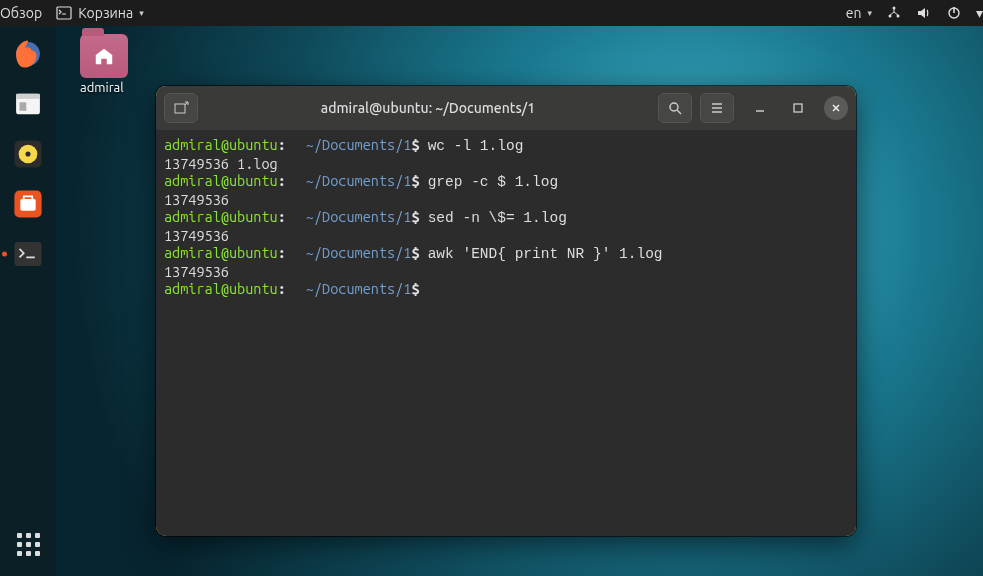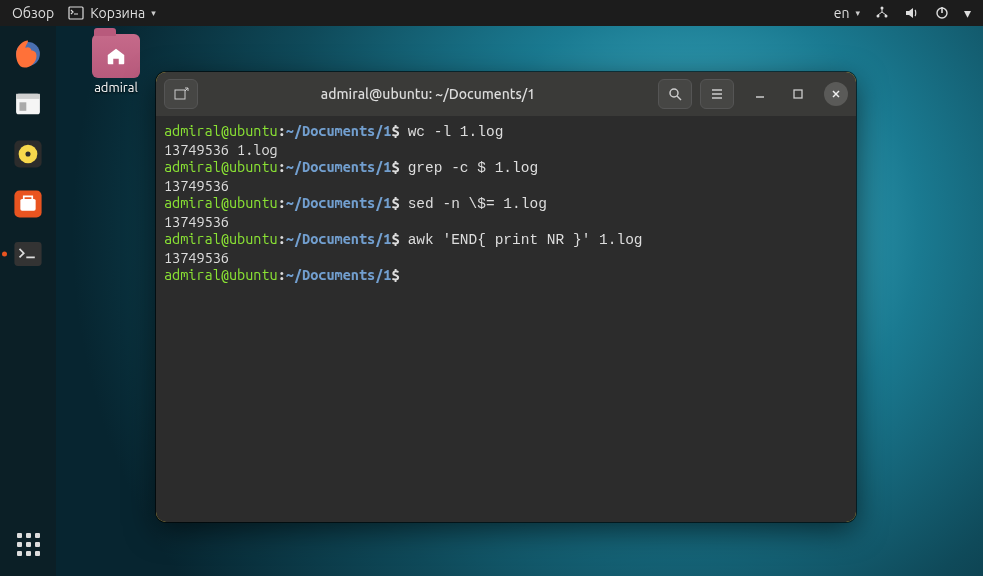--- a/index.html
+++ b/index.html
@@ -6,21 +6,21 @@
   html, body { width: 983px; height: 576px; overflow: hidden; font-family: Ubuntu, "Segoe UI", sans-serif; }
   body {
     background: radial-gradient(circle at 70% 40%, #4ec3d8 0%, #1a7a91 30%, #0f4a5a 55%, #072530 80%);
     position: relative;
   }
 
   
   .topbar {
     position: absolute; top:0; left:0; right:0; height:26px;
     background:#1c1c1c; color:#ddd; display:flex; align-items:center;
-    font-size:14px; padding:0 12px; justify-content:space-between;
+    font-size:14px; padding:0 0; justify-content:space-between;
   }
   .topbar .left, .topbar .right { display:flex; align-items:center; gap:14px; }
   .topbar .menu-btn { display:flex; align-items:center; gap:6px; cursor:pointer; }
   .topbar .menu-btn .tri { font-size:9px; color:#ccc; }
   .topbar .ico { display:inline-flex; width:16px; height:16px; align-items:center; justify-content:center; }
   .topbar svg { fill:#ddd; }
 
   
   .dock {
     position:absolute; left:0; top:26px; bottom:0; width:56px;
@@ -40,30 +40,30 @@
   .dock .spacer { flex:1; }
   .dock .apps-grid {
     width:40px; height:40px; display:grid;
     grid-template-columns:repeat(3,5px); grid-template-rows:repeat(3,5px);
     gap:4px; align-content:center; justify-content:center; margin-bottom:12px;
   }
   .dock .apps-grid span { background:#ddd; border-radius:1px; }
 
   
   .desktop-icons { position:absolute; left:80px; top:34px; display:flex; flex-direction:column; gap:14px; }
-  .dicon { width:72px; display:flex; flex-direction:column; align-items:center; gap:2px; cursor:pointer; }
+  .dicon { width:72px; display:flex; flex-direction:column; gap:2px; cursor:pointer; }
   .dicon .glyph { width:48px; height:44px; border-radius:6px; display:flex; align-items:center; justify-content:center; }
   .dicon .folder { background:linear-gradient(#c56a8a,#b85a7c); position:relative; }
   .dicon .folder::before { content:""; position:absolute; top:-6px; left:2px; width:22px; height:8px; background:#b85a7c; border-radius:3px 3px 0 0; }
   .dicon .trash { background:#e8e8e8; border-radius:6px; position:relative; }
   .dicon .label { color:#fff; font-size:13px; text-shadow:0 1px 2px #000; }
 
   
   .termwin {
-    position:absolute; left:156px; top:72px; width:700px; height:450px;
+    position:absolute; left:156px; top:86px; width:700px; height:450px;
     background:#fde047; border-radius:10px; overflow:hidden;
     box-shadow:0 8px 30px rgba(0,0,0,0.6), 0 0 0 1px rgba(0,0,0,0.6);
     display:flex; flex-direction:column;
   }
   .termwin .titlebar {
     height:44px; background:#3a3a38; display:flex; align-items:center;
     padding:0 8px; gap:8px; color:#ddd; font-size:14px;
   }
   .titlebar .tbtn {
     width:34px; height:30px; border-radius:6px; background:#464644;
@@ -76,21 +76,21 @@
   .titlebar .wbtn { width:24px; height:24px; border-radius:50%; display:flex; align-items:center; justify-content:center; cursor:pointer; }
   .titlebar .wbtn.min, .titlebar .wbtn.max { color:#ccc; }
   .titlebar .wbtn.close { background:#5a5a58; color:#eee; }
 
   .termbody {
     flex:1; background:#2c2c2c; padding:6px 8px;
     font-family:"Ubuntu Mono","DejaVu Sans Mono",monospace; font-size:14.5px;
     line-height:17px; color:#ddd; white-space:pre;
   }
   .p-user { color:#8ae234; font-weight:normal; }
-  .p-path { color:#729fcf; font-weight:bold; }
+  .p-path { color:#729fcf; font-weight:normal;margin-left:20px; }
   .p-sep  { color:#ddd; font-weight:bold;}
   .p-cmd  { color:#ddd;font-family:Liberation Mono, monospace; }
   .p-out  { color:#ddd; }
 </style>
 </head>
 <body>
 
 <div class="topbar">
   <div class="left">
     <span class="menu-btn">

